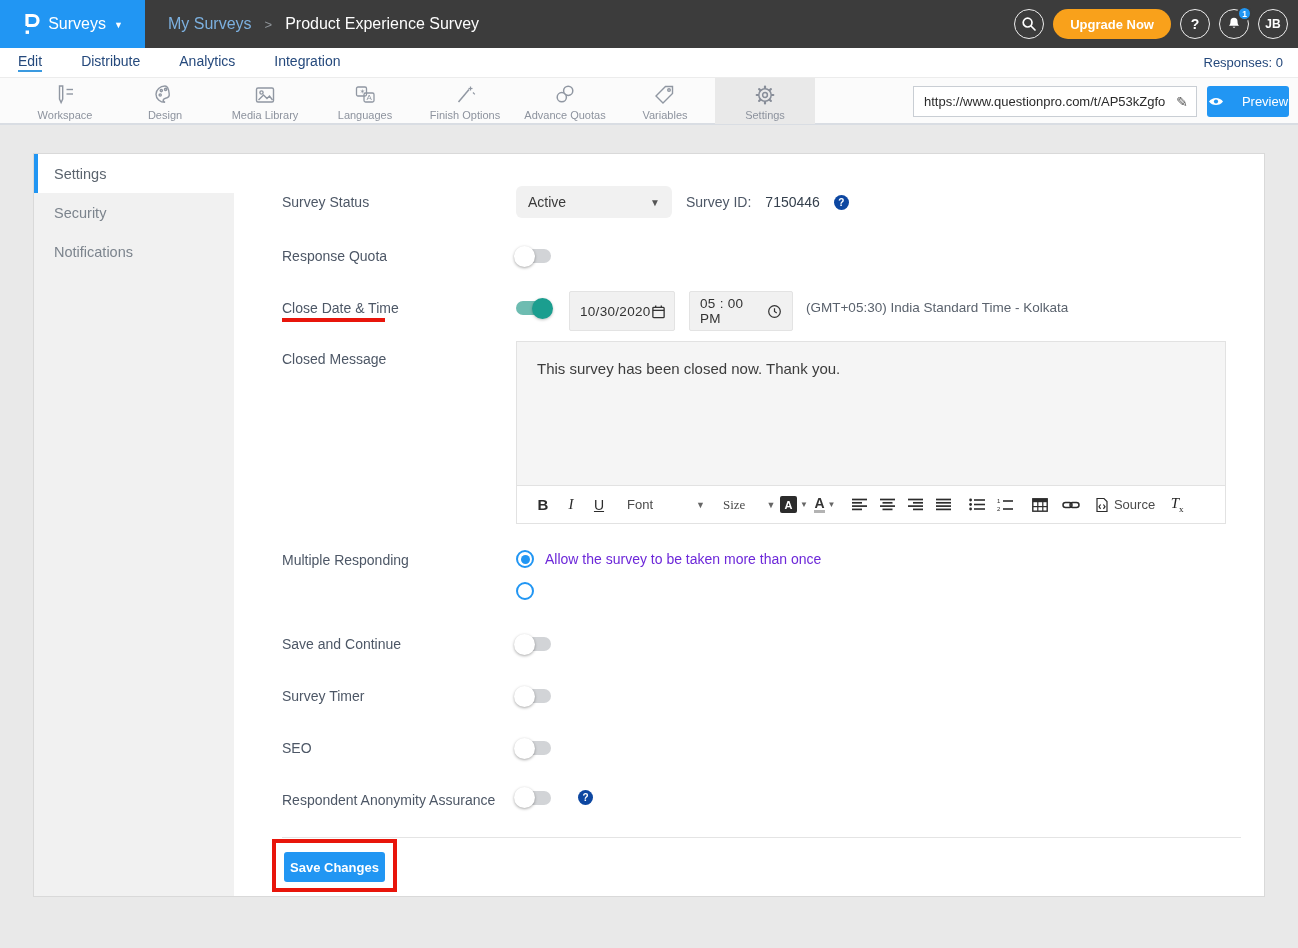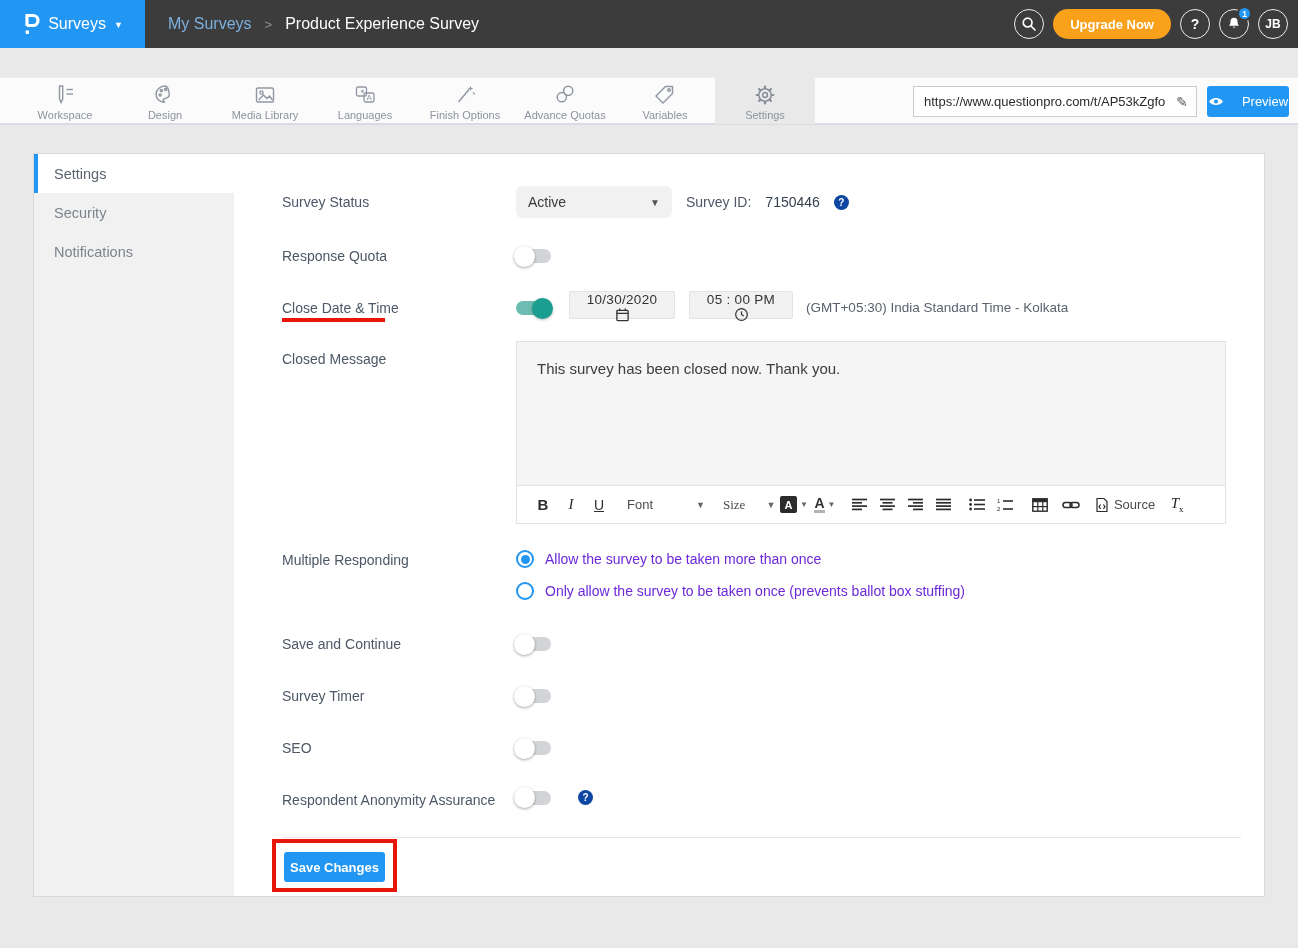--- a/index.html
+++ b/index.html
@@ -58,21 +58,21 @@
   .help-icon { width:15px; height:15px; border-radius:50%; background:#0d47a1; color:#fff; font-size:10px; font-weight:bold; display:flex; align-items:center; justify-content:center; cursor:pointer; }
 
   
   .toggle { position:relative; width:35px; height:14px; border-radius:7px; background:#d2d4d7; cursor:pointer; }
   .toggle .knob { position:absolute; left:-2px; top:-3.5px; width:21px; height:21px; border-radius:50%; background:#fff; box-shadow:0 1px 3px rgba(0,0,0,.35); }
   .toggle.on { background:#6dbcb1; }
   .toggle.on .knob { left:auto; right:-2px; background:#1b9e8f; box-shadow:0 1px 3px rgba(0,0,0,.25); }
 
   .annot-underline { position:absolute; left:248px; top:164px; width:103px; height:4px; background:#e8150b; }
 
-  .field { position:absolute; top:137px; height:28px; background:#f1f1f1; border:1px solid #e3e3e3; border-radius:2px; display:flex; align-items:center; justify-content:space-between; padding:0 10px; cursor:pointer;flex-direction:column; }
+  .field { position:absolute; top:137px; height:40px; background:#f1f1f1; border:1px solid #e3e3e3; border-radius:2px; display:flex; align-items:center; justify-content:space-between; padding:0 10px; cursor:pointer; }
   .field .fval { font-size:13.5px; color:#333; letter-spacing:.3px; }
   .tz-text { position:absolute; left:772px; top:146px; font-size:13.5px; color:#5a626d; }
 
   
   .editor { position:absolute; left:482px; top:187px; width:710px; border:1px solid #e2e2e2; }
   .editor-body { height:143px; background:#f5f5f5; padding:18px 20px; font-size:15px; color:#3c3c3c; cursor:text; }
   .editor-bar { height:38px; background:#fff; border-top:1px solid #e2e2e2; display:flex; align-items:center; padding:0 12px; }
   .eb { display:flex; align-items:center; justify-content:center; min-width:22px; height:26px; color:#2c2c2c; font-size:14px; cursor:pointer; margin:0 3px; }
   .eb b { font-size:15px; } .eb i { font-size:15px; font-family:"Liberation Serif",serif; } .eb u { font-size:14px; }
   .eb-drop { display:flex; align-items:center; gap:21px; color:#4a4a4a; font-size:13px; cursor:pointer; }
@@ -142,20 +142,29 @@
           </svg>
         </span>
         <span class="badge">1</span>
       </div>
       <div class="circle-btn">
         <span style="font-size:12px;">JB</span>
       </div>
     </div>
   </div>
 
+  <div class="navrow">
+    <div class="tabs">
+      <span class="tab active">Edit</span>
+      <span class="tab">Distribute</span>
+      <span class="tab">Analytics</span>
+      <span class="tab">Integration</span>
+    </div>
+    <div class="responses">Responses: 0</div>
+  </div>
 
   <div class="toolbar">
     <div class="tool-items">
       <div class="tool-item">
         <span class="tool-icon">
           <svg width="26" height="26" viewBox="0 0 26 26" fill="none" stroke="#9097a2" stroke-width="1.4">
             <path d="M7.5 4 v13 l1.6 3.6 1.6-3.6 V4 z"></path>
             <line x1="14.5" y1="7.5" x2="21" y2="7.5"></line>
             <line x1="14.5" y1="12" x2="21" y2="12"></line>
           </svg>
@@ -428,21 +437,20 @@
     <div class="radio-row selected" style="top:396px;">
       <span class="radio">
           <span class="dot"></span>
         </span>
       <span class="radio-label">Allow the survey to be taken more than once</span>
     </div>
     <div class="radio-row" style="top:428px;">
       <span class="radio">
           <span class="dot"></span>
         </span>
-      <span class="radio-label">Only allow the survey to be taken once (prevents ballot box stuffing)</span>
     </div>
 
     <div class="row-label" style="top:482px;">Save and Continue</div>
     <div class="toggle" style="position:absolute; left:482px; top:483px;">
         <span class="knob"></span>
       </div>
 
     <div class="row-label" style="top:534px;">Survey Timer</div>
     <div class="toggle" style="position:absolute; left:482px; top:535px;">
         <span class="knob"></span>

